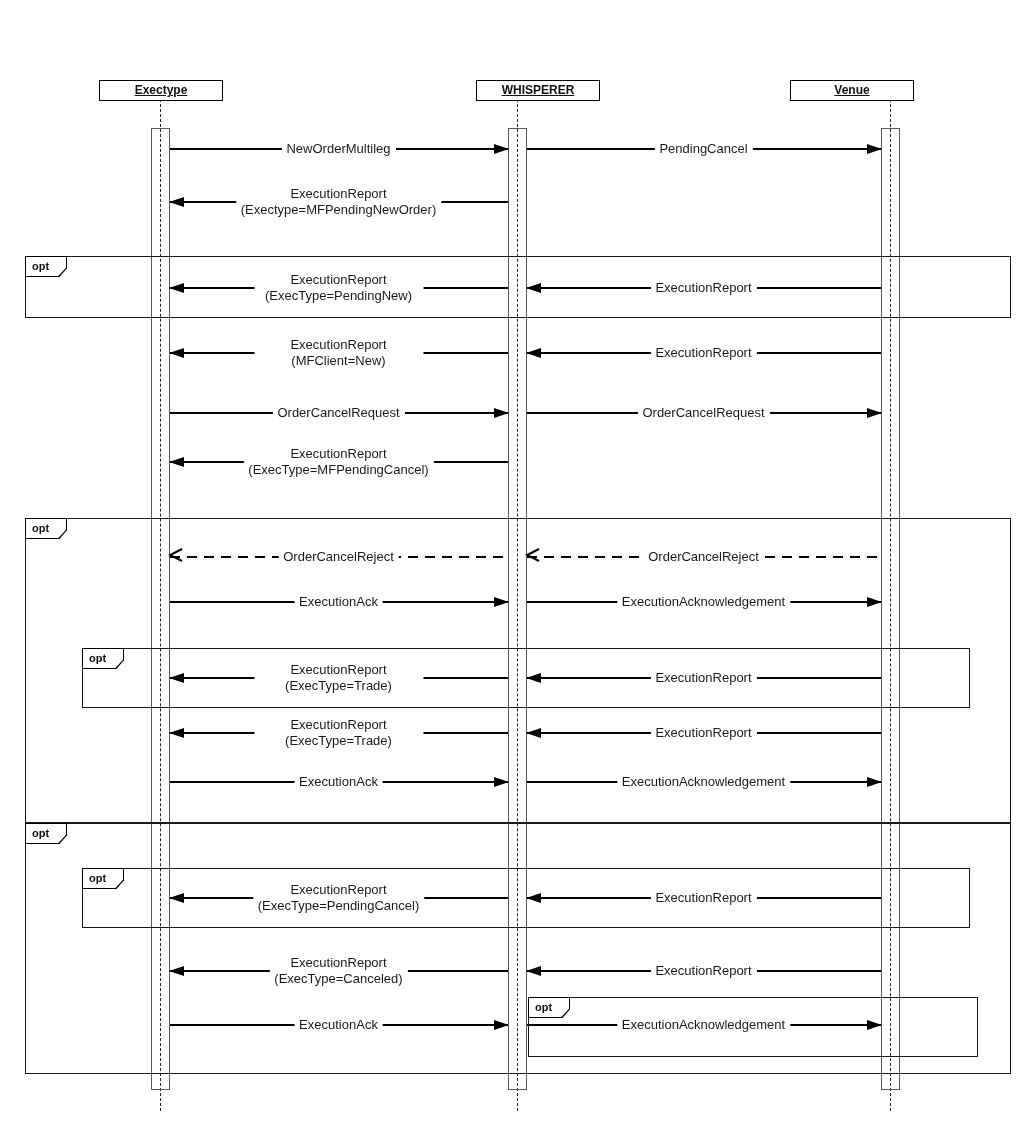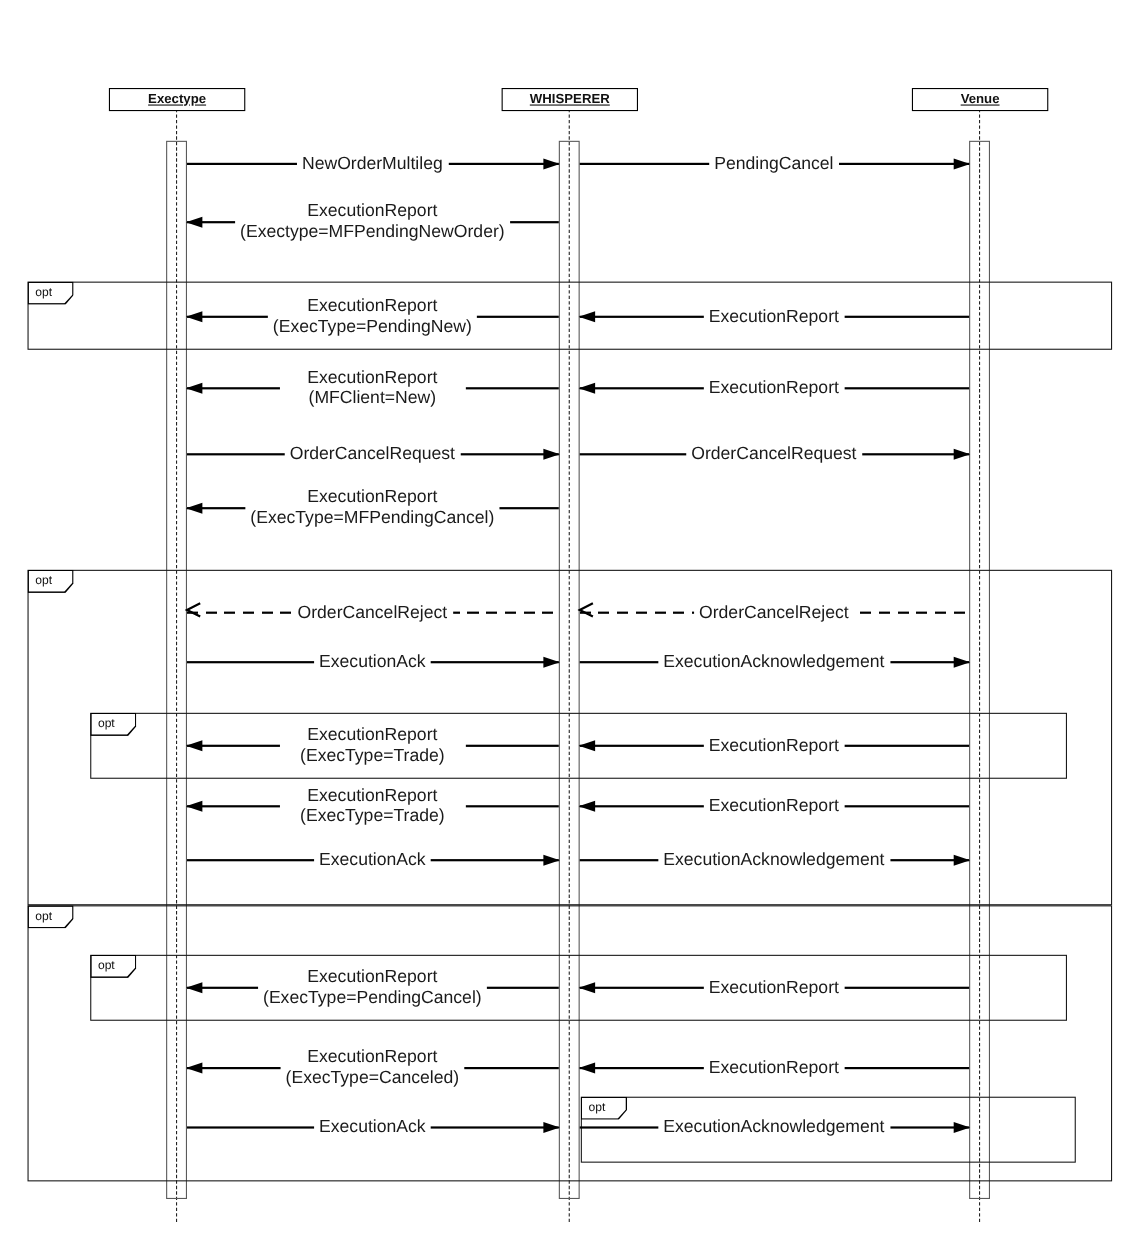--- a/index.html
+++ b/index.html
@@ -43,20 +43,21 @@
     position:absolute;
     border:1px solid #1a1a1a;
     background:transparent;
     z-index:3;
   }
   .frag-tab{
     position:absolute;top:-1px;left:-1px;
     width:42px;height:21px;
     background:#000;
     clip-path:polygon(0 0,100% 0,100% 58%,82% 100%,0 100%);
+    font-weight:bold;
   }
   .frag-tab-inner{
     position:absolute;top:1px;left:1px;
     width:40px;height:19px;
     background:#fff;
     clip-path:polygon(0 0,100% 0,100% 56%,81% 100%,0 100%);
     font-size:11px;color:#111;
     line-height:18px;
     padding-left:6px;
     box-sizing:border-box;
@@ -71,21 +72,21 @@
   .head{position:absolute;top:0;transform:translateY(-50%);width:0;height:0;border-style:solid;}
   .head.right{right:-1px;border-width:5px 0 5px 15px;border-color:transparent transparent transparent #000;}
   .head.left{left:-1px;border-width:5px 15px 5px 0;border-color:transparent #000 transparent transparent;}
   .openhead{position:absolute;top:0;transform:translateY(-50%);z-index:5;}
   .openhead.left{left:-2px;}
   .msg-label{
     position:absolute;left:50%;top:0;
     transform:translate(-50%,-50%);
     background:#fff;
     padding:0 5px;
-    font-size:16px;color:#1a1a1a;
+    font-size:13px;color:#1a1a1a;
     white-space:pre-line;
     text-align:center;
     line-height:1.2;
     z-index:5;
   }
 </style>
 </head>
 <body>
 
 <div id="canvas">
@@ -266,16 +267,16 @@
         <div class="msg-label">ExecutionAck</div>
       </div>
       <div class="msg" style="left: 526.5px; top: 1025px; width: 354px;">
         <div class="msg-line solid"></div>
         <div class="head right"></div>
         <div class="msg-label">ExecutionAcknowledgement</div>
       </div>
     </div>
   <div class="layer" id="actors-layer">
       <div class="actor-box" style="left: 99px;">Exectype</div>
-      <div class="actor-box" style="left: 456px;">WHISPERER</div>
-      <div class="actor-box" style="left: 829px;">Venue</div>
+      <div class="actor-box" style="left: 476px;">WHISPERER</div>
+      <div class="actor-box" style="left: 790px;">Venue</div>
     </div>
 </div>
 
 </body></html>

